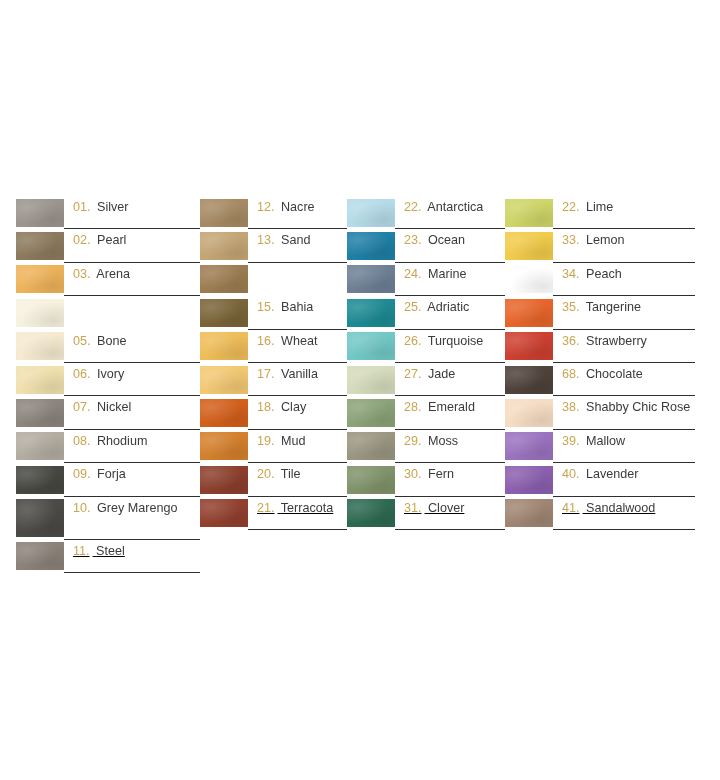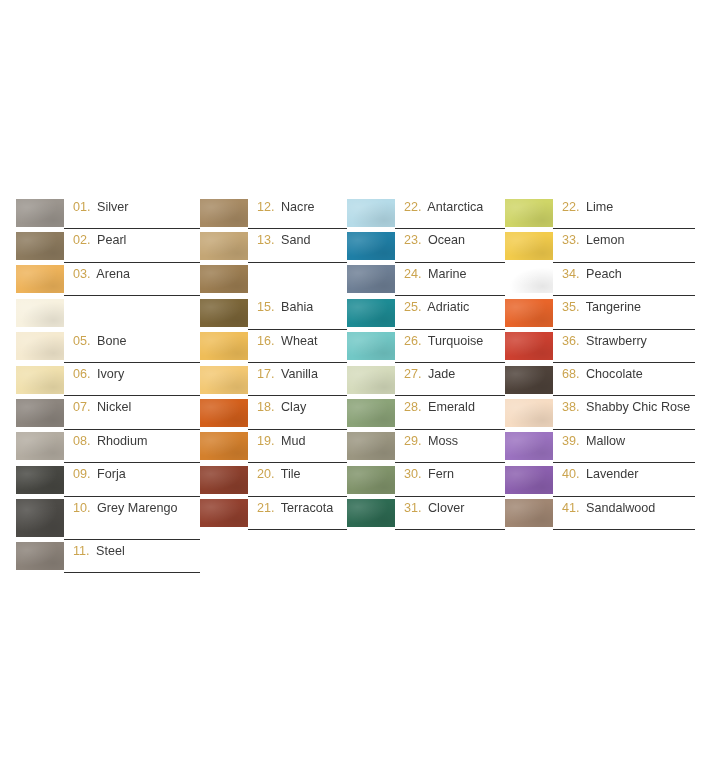--- a/index.html
+++ b/index.html
@@ -76,20 +76,21 @@
     display: flex;
     align-items: flex-start;
     padding-left: 9px;
     padding-top: 4px;
     border-bottom: 1px solid #2f2f2f;
     box-sizing: border-box;
     min-width: 0;
   }
   .color-row.last .label-cell {
     border-bottom: 1px solid #2f2f2f;
+    text-decoration: underline;
   }
 
   .label-text {
     font-size: 12.6px;
     line-height: 15.5px;
     color: #3b3b3b;
     white-space: normal;
     word-break: normal;
   }
   .num {

